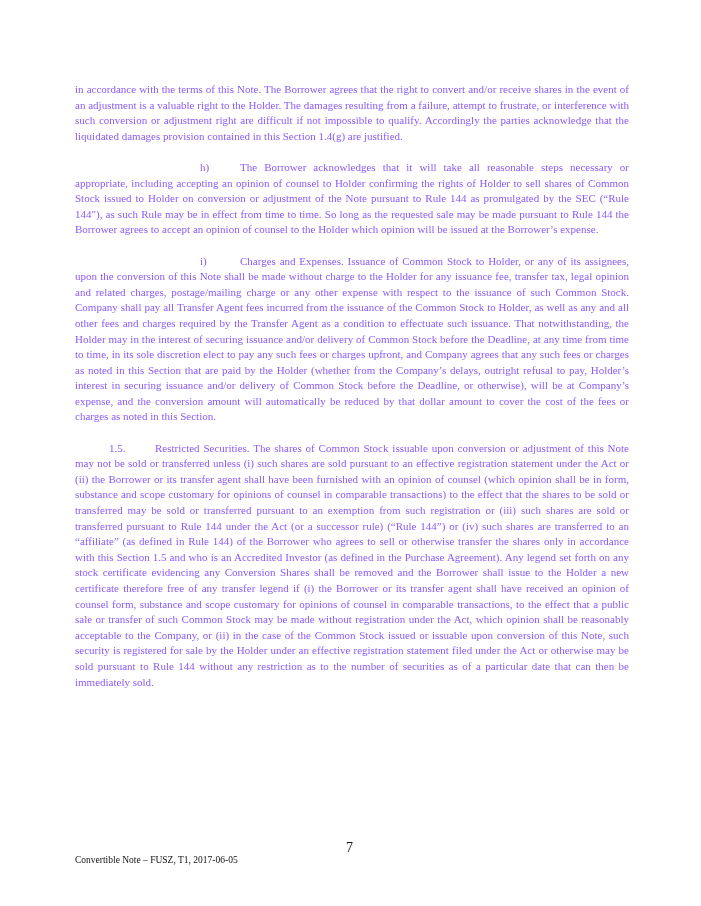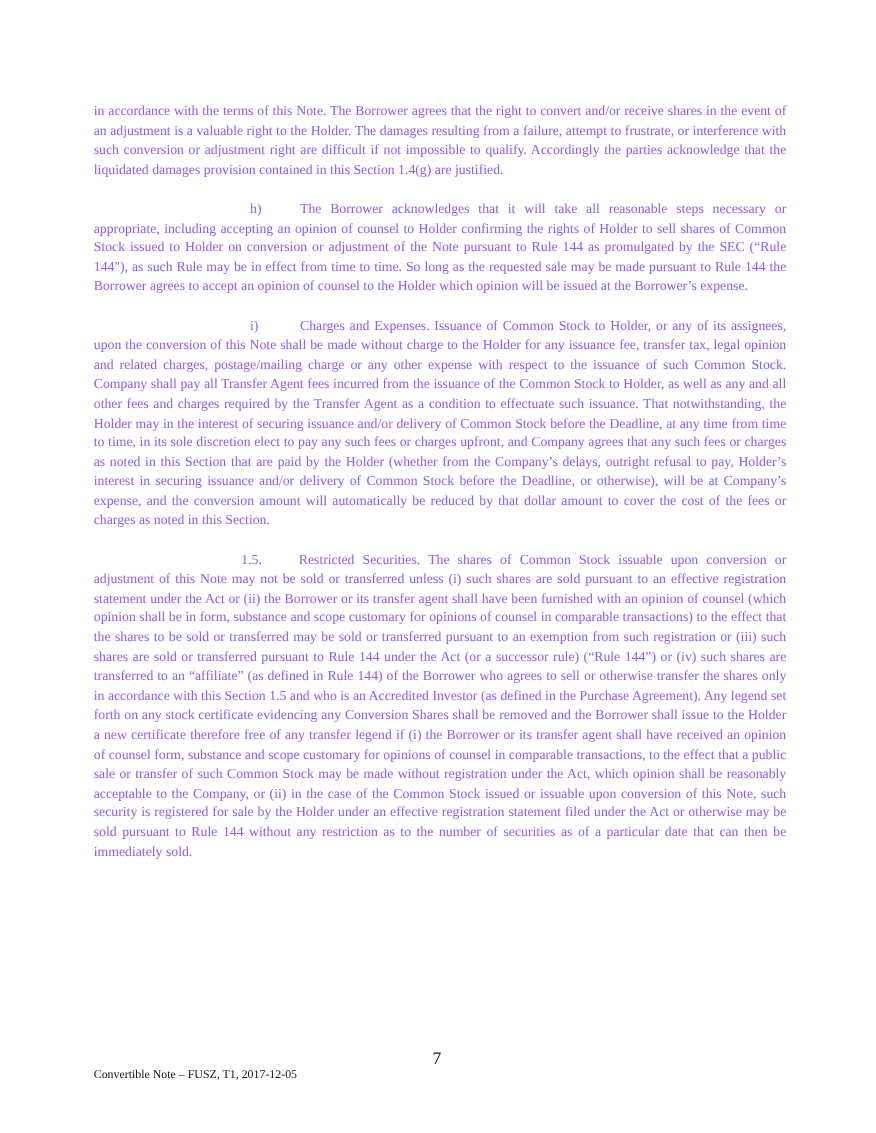--- a/index.html
+++ b/index.html
@@ -7,21 +7,21 @@
   .page {
     position: absolute; left: 75px; top: 82px; width: 554px;
     font-family: "Liberation Serif", "DejaVu Serif", serif;
     font-size: 11px; line-height: 15.6px; color: #8b5cf6;
     text-align: justify;
   }
   .para { margin: 0 0 15.6px 0; }
   .indent-label { display: inline-block; }
   .label-h { margin-left: 125px; width: 40px; }
   .label-i { margin-left: 125px; width: 40px; }
-  .label-15 { margin-left: 118px; width: 46px; }
+  .label-15 { margin-left: 34px; width: 46px; }
   .u { }
   .page-number {
     position: absolute; left: 346px; top: 840px;
     font-family: "Liberation Serif", "DejaVu Serif", serif;
     font-size: 14px; color: #111;
   }
   .footer {
     position: absolute; left: 75px; top: 855px;
     font-family: "Liberation Serif", "DejaVu Serif", serif;
     font-size: 9.5px; color: #111;
@@ -34,13 +34,13 @@
   <p class="para">in accordance with the terms of this Note. The Borrower agrees that the right to convert and/or receive shares in the event of an adjustment is a valuable right to the Holder. The damages resulting from a failure, attempt to frustrate, or interference with such conversion or adjustment right are difficult if not impossible to qualify. Accordingly the parties acknowledge that the liquidated damages provision contained in this Section 1.4(g) are justified.</p>
 
   <p class="para"><span class="indent-label label-h">h)</span><span>The Borrower acknowledges that it will take all reasonable steps necessary or appropriate, including accepting an opinion of counsel to Holder confirming the rights of Holder to sell shares of Common Stock issued to Holder on conversion or adjustment of the Note pursuant to Rule 144 as promulgated by the SEC (“Rule 144"), as such Rule may be in effect from time to time. So long as the requested sale may be made pursuant to Rule 144 the Borrower agrees to accept an opinion of counsel to the Holder which opinion will be issued at the Borrower’s expense.</span></p>
 
   <p class="para"><span class="indent-label label-i">i)</span><span class="u">Charges and Expenses</span><span>. Issuance of Common Stock to Holder, or any of its assignees, upon the conversion of this Note shall be made without charge to the Holder for any issuance fee, transfer tax, legal opinion and related charges, postage/mailing charge or any other expense with respect to the issuance of such Common Stock. Company shall pay all Transfer Agent fees incurred from the issuance of the Common Stock to Holder, as well as any and all other fees and charges required by the Transfer Agent as a condition to effectuate such issuance. That notwithstanding, the Holder may in the interest of securing issuance and/or delivery of Common Stock before the Deadline, at any time from time to time, in its sole discretion elect to pay any such fees or charges upfront, and Company agrees that any such fees or charges as noted in this Section that are paid by the Holder (whether from the Company’s delays, outright refusal to pay, Holder’s interest in securing issuance and/or delivery of Common Stock before the Deadline, or otherwise), will be at Company’s expense, and the conversion amount will automatically be reduced by that dollar amount to cover the cost of the fees or charges as noted in this Section.</span></p>
 
   <p class="para"><span class="indent-label label-15">1.5.</span><span class="u">Restricted Securities</span><span>. The shares of Common Stock issuable upon conversion or adjustment of this Note may not be sold or transferred unless (i) such shares are sold pursuant to an effective registration statement under the Act or (ii) the Borrower or its transfer agent shall have been furnished with an opinion of counsel (which opinion shall be in form, substance and scope customary for opinions of counsel in comparable transactions) to the effect that the shares to be sold or transferred may be sold or transferred pursuant to an exemption from such registration or (iii) such shares are sold or transferred pursuant to Rule 144 under the Act (or a successor rule) (“Rule 144”) or (iv) such shares are transferred to an “affiliate” (as defined in Rule 144) of the Borrower who agrees to sell or otherwise transfer the shares only in accordance with this Section 1.5 and who is an Accredited Investor (as defined in the Purchase Agreement).  Any legend set forth on any stock certificate evidencing any Conversion Shares shall be removed and the Borrower shall issue to the Holder a new certificate therefore free of any transfer legend if (i) the Borrower or its transfer agent shall have received an opinion of counsel  form, substance and scope customary for opinions of counsel in  comparable transactions, to the effect that a  public sale or  transfer of such Common Stock may be made without registration under the Act, which opinion shall be reasonably acceptable to the Company, or (ii) in the case of the Common Stock issued or issuable upon conversion of this Note, such security is registered for sale by the Holder under an effective registration statement filed under the Act or otherwise may be sold pursuant to Rule 144 without any restriction as to the number of securities as of a particular date that can then be immediately sold.</span></p>
 </div>
 
 <div class="page-number">7</div>
-<div class="footer">Convertible Note – FUSZ, T1, 2017-12-05</div>
+<div class="footer">Convertible Note – FUSZ, T1, 2017-06-05</div>
 
 </body></html>

